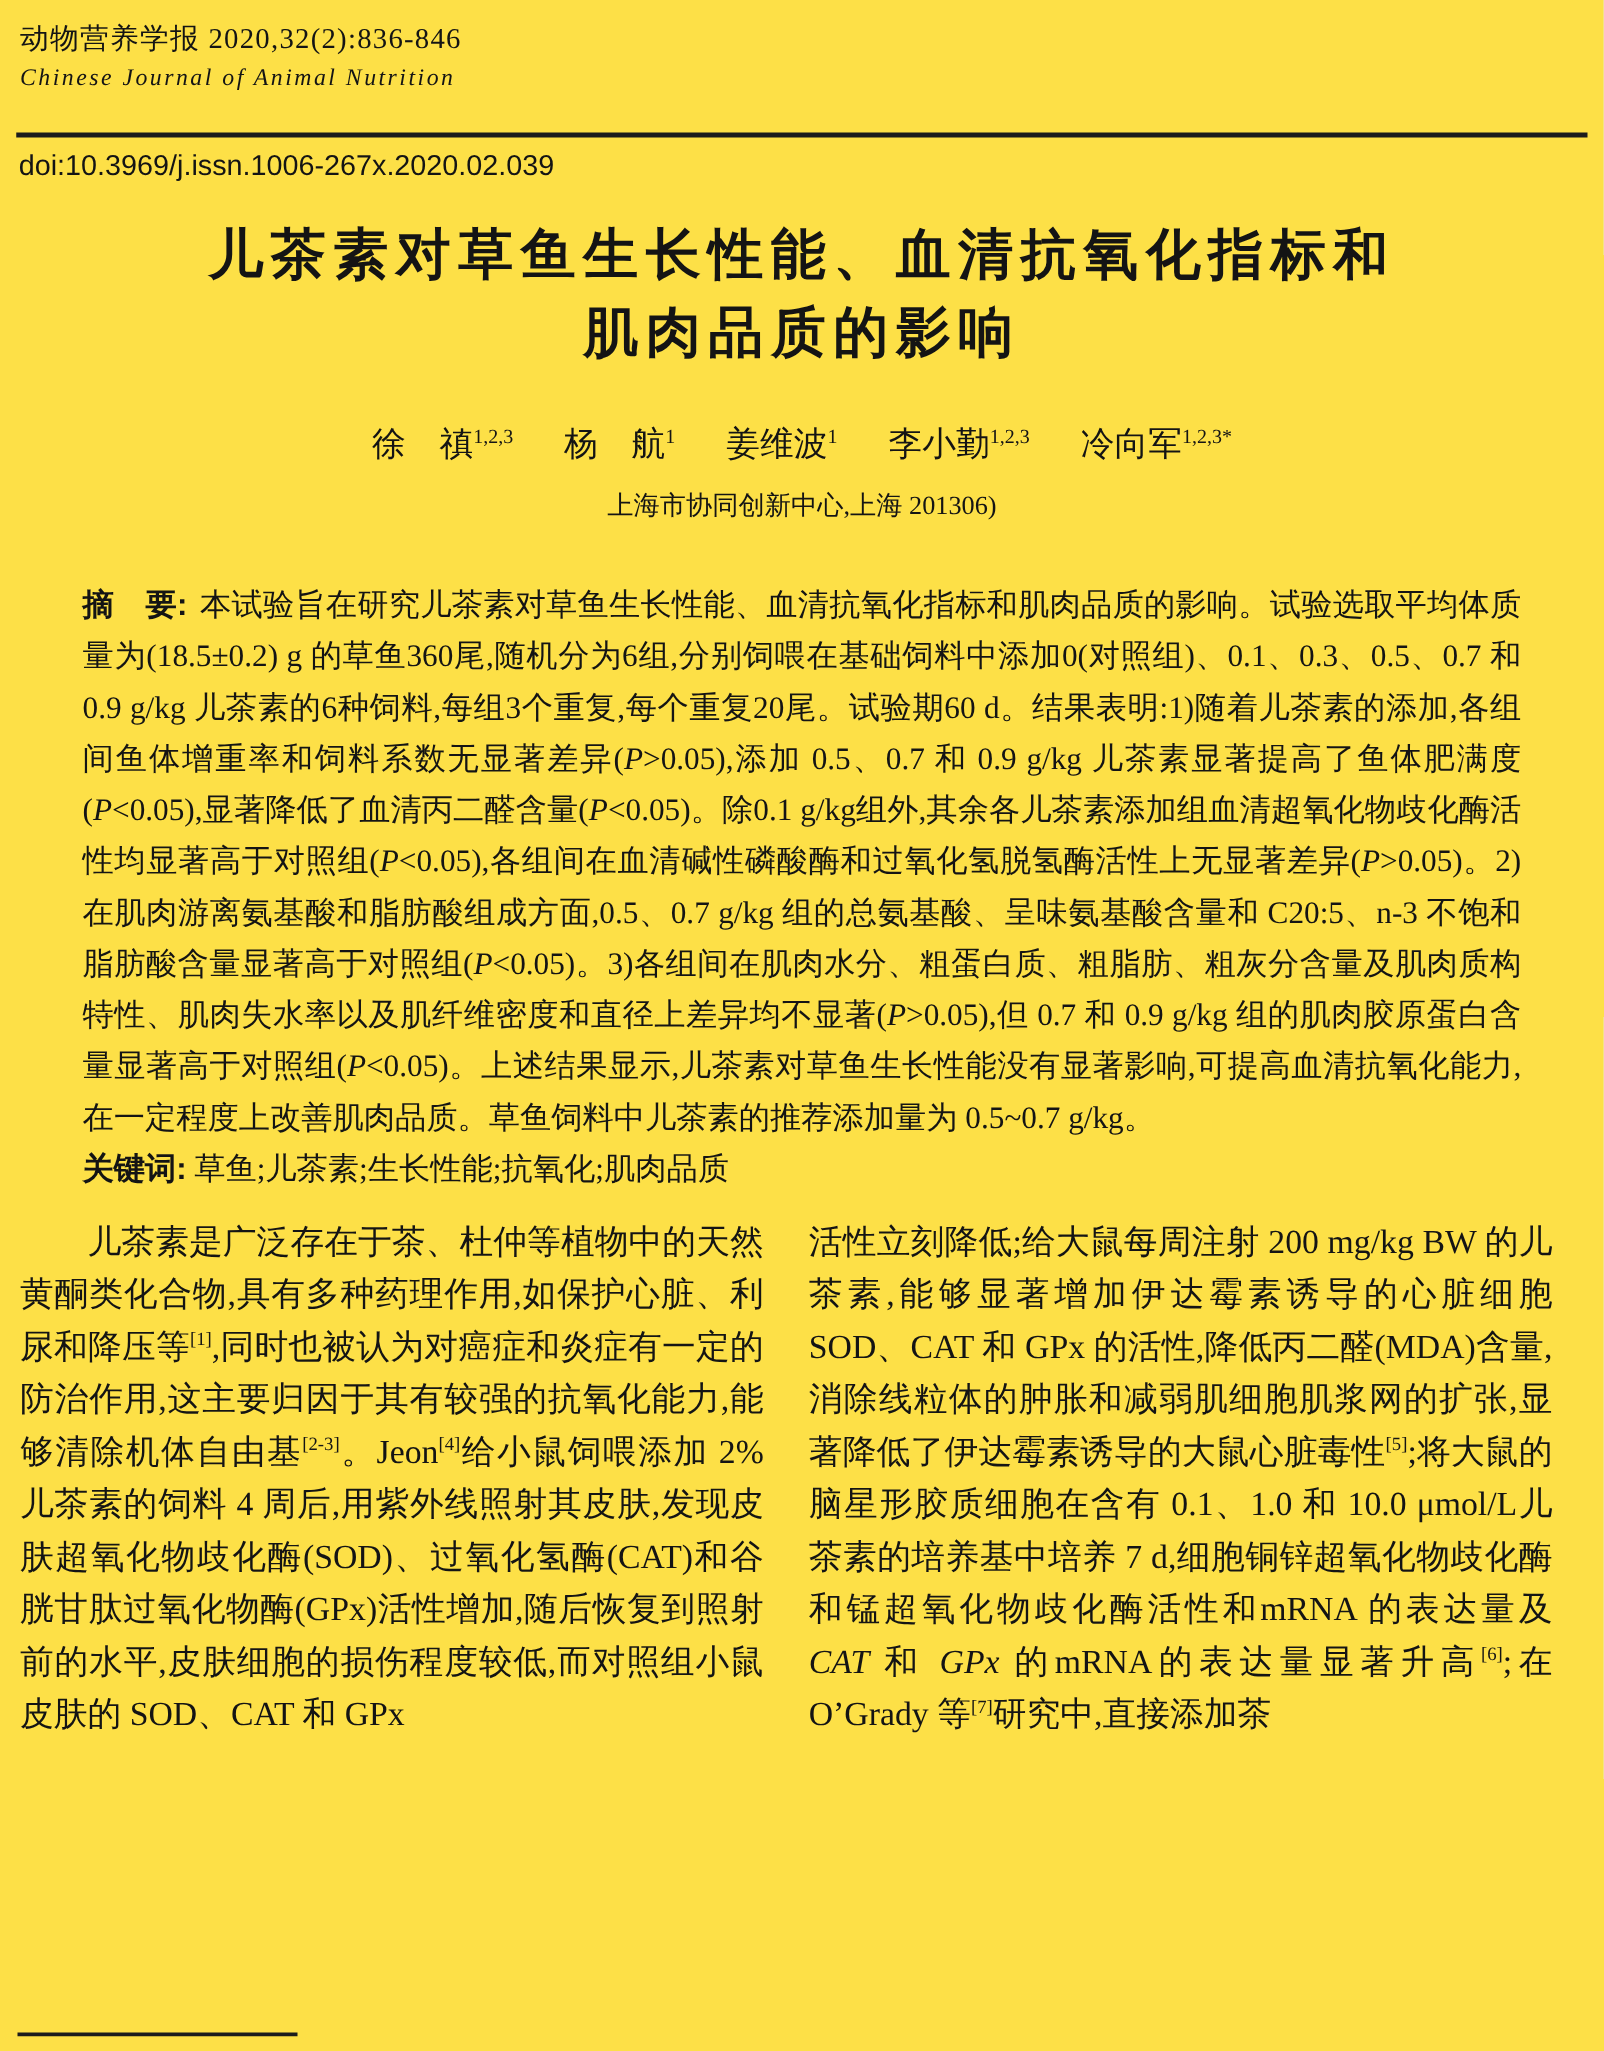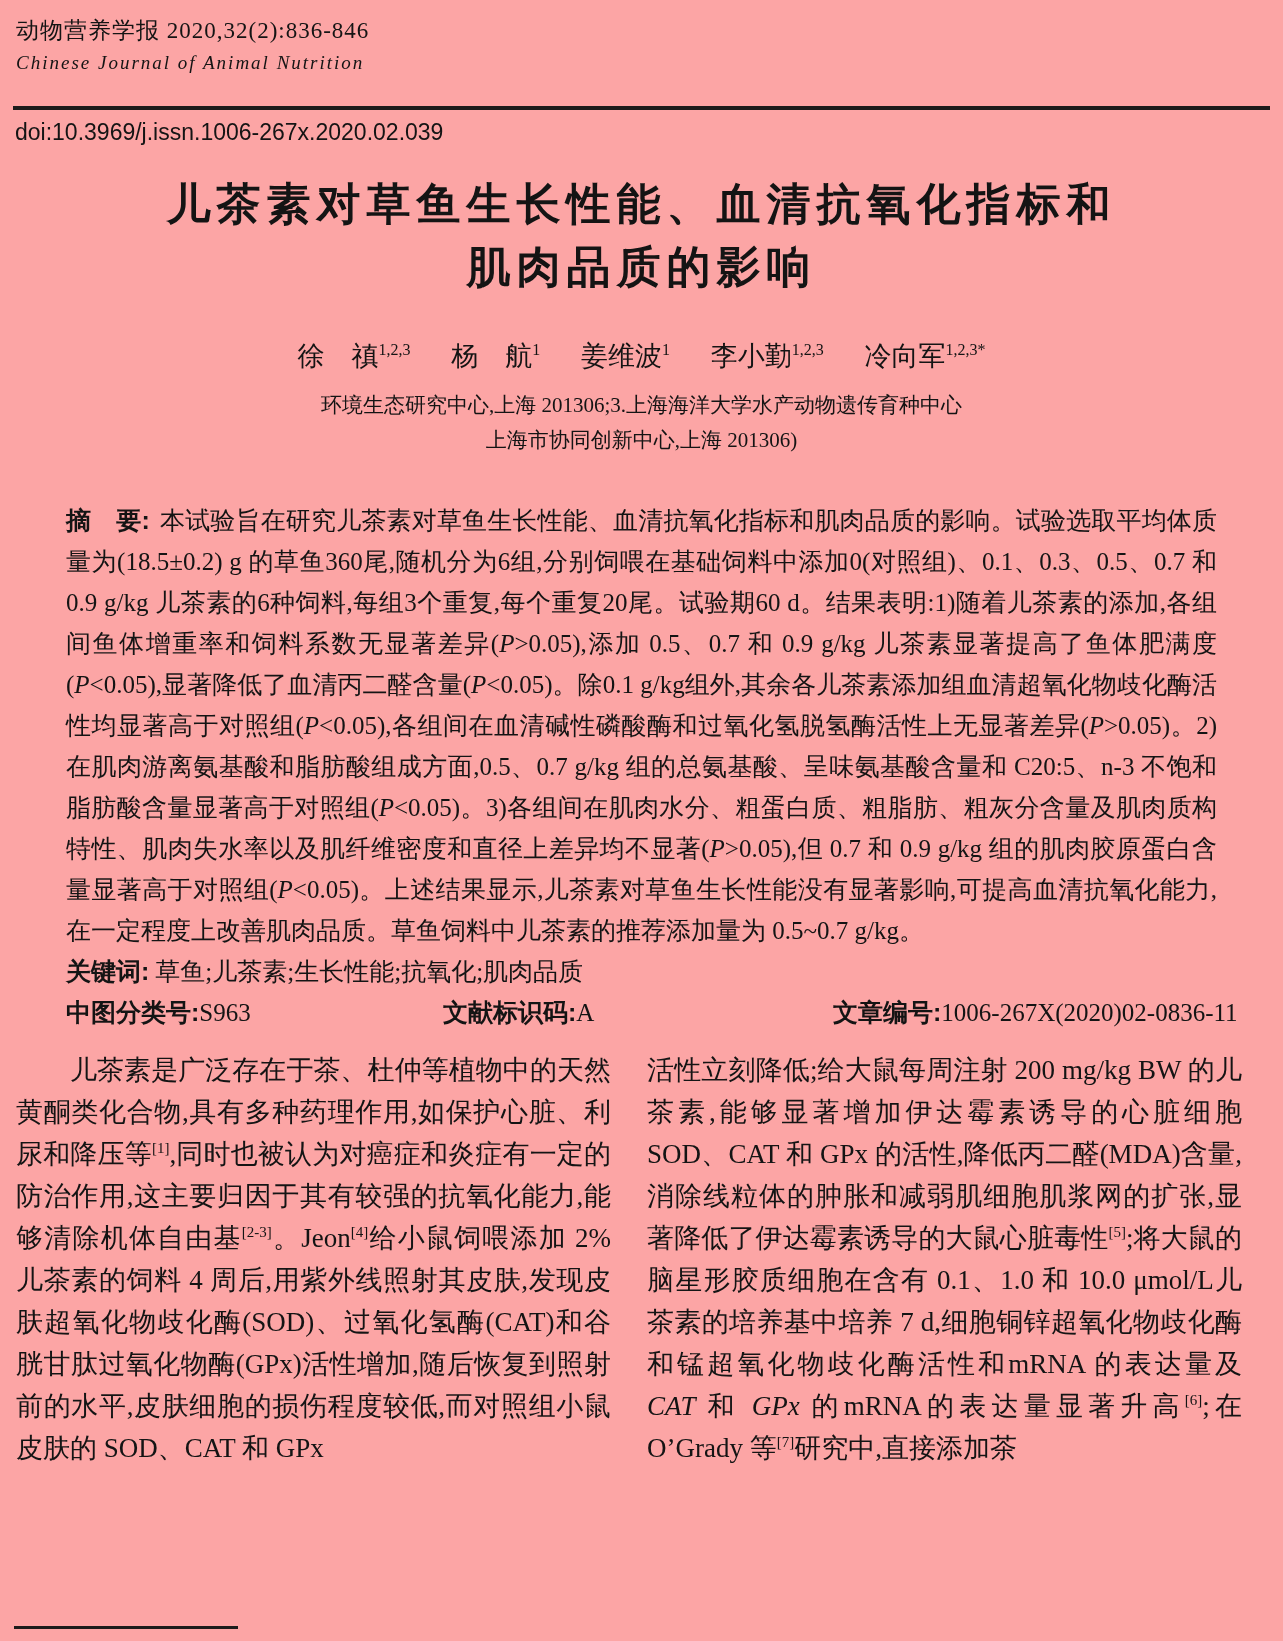--- a/index.html
+++ b/index.html
@@ -1,17 +1,17 @@
 <!DOCTYPE html>
 <html><head>
 <meta charset="utf-8">
 <style>
   html,body { margin:0; padding:0; background:#e8e8e8; }
   .page {
-    width:1283px; height:1641px; margin:0 auto; background:#fca5a5;
+    width:1283px; height:1641px; margin:0 auto; background:#fde047;
     position:relative; overflow:hidden; color:#141414;
     font-family:"Liberation Serif","DejaVu Serif",serif;
   }
   .header { padding:14px 0 0 16px; }
   .journal-cn { font-size:23px; line-height:33px; letter-spacing:1px; }
   .journal-en { font-size:19px; line-height:31px; font-style:italic; letter-spacing:2px; }
   .rule { margin:28px 13px 0 13px; height:4px; background:#1c1c1c; }
   .doi { margin:9px 0 0 15px; font-size:23px; font-family:"Liberation Sans","DejaVu Sans",sans-serif; }
   .title {
     margin:26px 40px 0 40px; text-align:center;
@@ -60,35 +60,31 @@
 
   <div class="authors">
     <span class="author"><span>徐　禛</span><span class="author-sup">1,2,3</span></span>
     <span class="author"><span>杨　航</span><span class="author-sup">1</span></span>
     <span class="author"><span>姜维波</span><span class="author-sup">1</span></span>
     <span class="author"><span>李小勤</span><span class="author-sup">1,2,3</span></span>
     <span class="author"><span>冷向军</span><span class="author-sup">1,2,3*</span></span>
   </div>
 
   <div class="affils">
-    <div>环境生态研究中心,上海 201306;3.上海海洋大学水产动物遗传育种中心</div>
     <div>上海市协同创新中心,上海 201306)</div>
   </div>
 
   <div class="abstract-block">
     <span class="label-bold abstract-label">摘　要:</span><span><span>本试验旨在研究儿茶素对草鱼生长性能、血清抗氧化指标和肌肉品质的影响。试验选取平均体质量为(18.5±0.2) g 的草鱼360尾,随机分为6组,分别饲喂在基础饲料中添加0(对照组)、0.1、0.3、0.5、0.7 和 0.9 g/kg 儿茶素的6种饲料,每组3个重复,每个重复20尾。试验期60 d。结果表明:1)随着儿茶素的添加,各组间鱼体增重率和饲料系数无显著差异(</span><span class="seg-i">P</span><span>&gt;0.05),添加 0.5、0.7 和 0.9 g/kg 儿茶素显著提高了鱼体肥满度(</span><span class="seg-i">P</span><span>&lt;0.05),显著降低了血清丙二醛含量(</span><span class="seg-i">P</span><span>&lt;0.05)。除0.1 g/kg组外,其余各儿茶素添加组血清超氧化物歧化酶活性均显著高于对照组(</span><span class="seg-i">P</span><span>&lt;0.05),各组间在血清碱性磷酸酶和过氧化氢脱氢酶活性上无显著差异(</span><span class="seg-i">P</span><span>&gt;0.05)。2)在肌肉游离氨基酸和脂肪酸组成方面,0.5、0.7 g/kg 组的总氨基酸、呈味氨基酸含量和 C20:5、n-3 不饱和脂肪酸含量显著高于对照组(</span><span class="seg-i">P</span><span>&lt;0.05)。3)各组间在肌肉水分、粗蛋白质、粗脂肪、粗灰分含量及肌肉质构特性、肌肉失水率以及肌纤维密度和直径上差异均不显著(</span><span class="seg-i">P</span><span>&gt;0.05),但 0.7 和 0.9 g/kg 组的肌肉胶原蛋白含量显著高于对照组(</span><span class="seg-i">P</span><span>&lt;0.05)。上述结果显示,儿茶素对草鱼生长性能没有显著影响,可提高血清抗氧化能力,在一定程度上改善肌肉品质。草鱼饲料中儿茶素的推荐添加量为 0.5~0.7 g/kg。</span></span>
   </div>
 
   <div class="kw-line">
     <span class="label-bold kw-label">关键词:</span><span>草鱼;儿茶素;生长性能;抗氧化;肌肉品质</span>
   </div>
 
-  <div class="meta-line">
-    <span class="meta-group meta-g1"><span class="label-bold">中图分类号:</span><span>S963</span></span><span class="meta-group meta-g2"><span class="label-bold">文献标识码:</span><span>A</span></span><span class="meta-group"><span class="label-bold">文章编号:</span><span>1006-267X(2020)02-0836-11</span></span>
-  </div>
 
   <div class="body-cols">
     <div class="col">
       <p class="indent"><span>儿茶素是广泛存在于茶、杜仲等植物中的天然黄酮类化合物,具有多种药理作用,如保护心脏、利尿和降压等</span><span class="seg-sup">[1]</span><span>,同时也被认为对癌症和炎症有一定的防治作用,这主要归因于其有较强的抗氧化能力,能够清除机体自由基</span><span class="seg-sup">[2-3]</span><span>。Jeon</span><span class="seg-sup">[4]</span><span>给小鼠饲喂添加 2%儿茶素的饲料 4 周后,用紫外线照射其皮肤,发现皮肤超氧化物歧化酶(SOD)、过氧化氢酶(CAT)和谷胱甘肽过氧化物酶(GPx)活性增加,随后恢复到照射前的水平,皮肤细胞的损伤程度较低,而对照组小鼠皮肤的 SOD、CAT 和 GPx</span></p>
     </div>
     <div class="col">
       <p><span>活性立刻降低;给大鼠每周注射 200 mg/kg BW 的儿茶素,能够显著增加伊达霉素诱导的心脏细胞SOD、CAT 和 GPx 的活性,降低丙二醛(MDA)含量,消除线粒体的肿胀和减弱肌细胞肌浆网的扩张,显著降低了伊达霉素诱导的大鼠心脏毒性</span><span class="seg-sup">[5]</span><span>;将大鼠的脑星形胶质细胞在含有 0.1、1.0 和 10.0 μmol/L儿茶素的培养基中培养 7 d,细胞铜锌超氧化物歧化酶和锰超氧化物歧化酶活性和mRNA 的表达量及 </span><span class="seg-i">CAT</span><span> 和 </span><span class="seg-i">GPx</span><span> 的mRNA的表达量显著升高</span><span class="seg-sup">[6]</span><span>;在 O’Grady 等</span><span class="seg-sup">[7]</span><span>研究中,直接添加茶</span></p>
     </div>
   </div>
 

